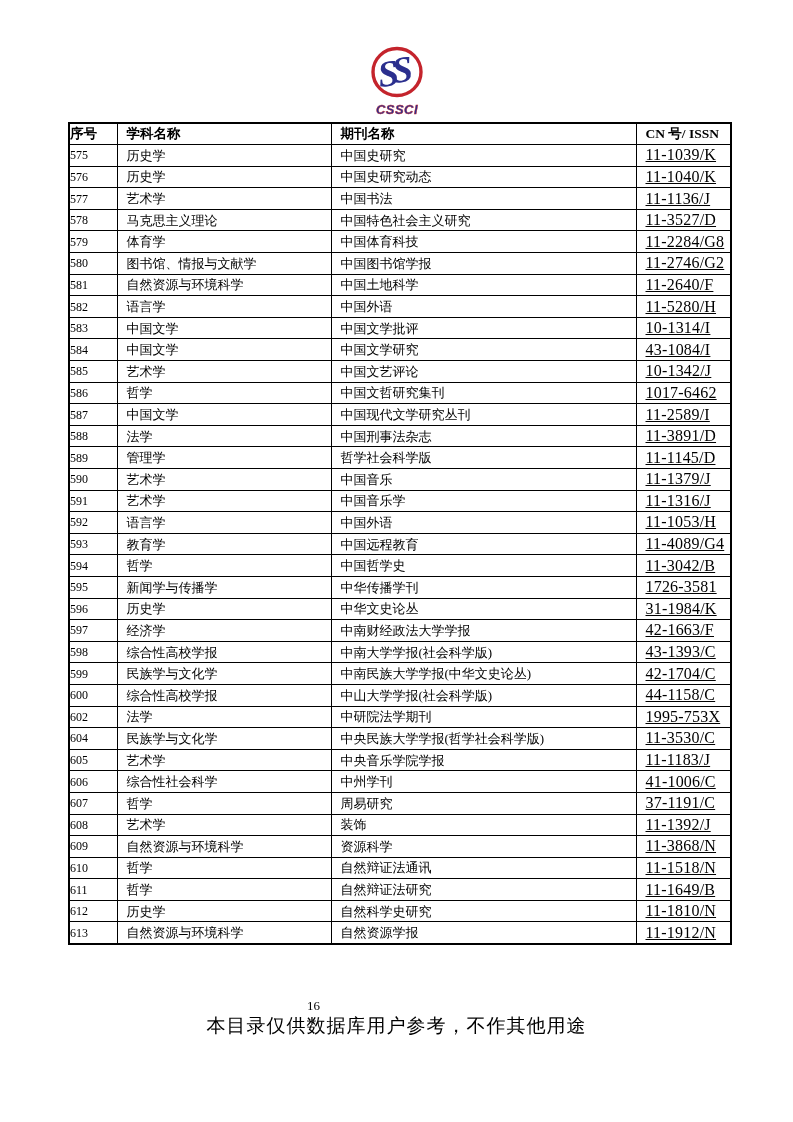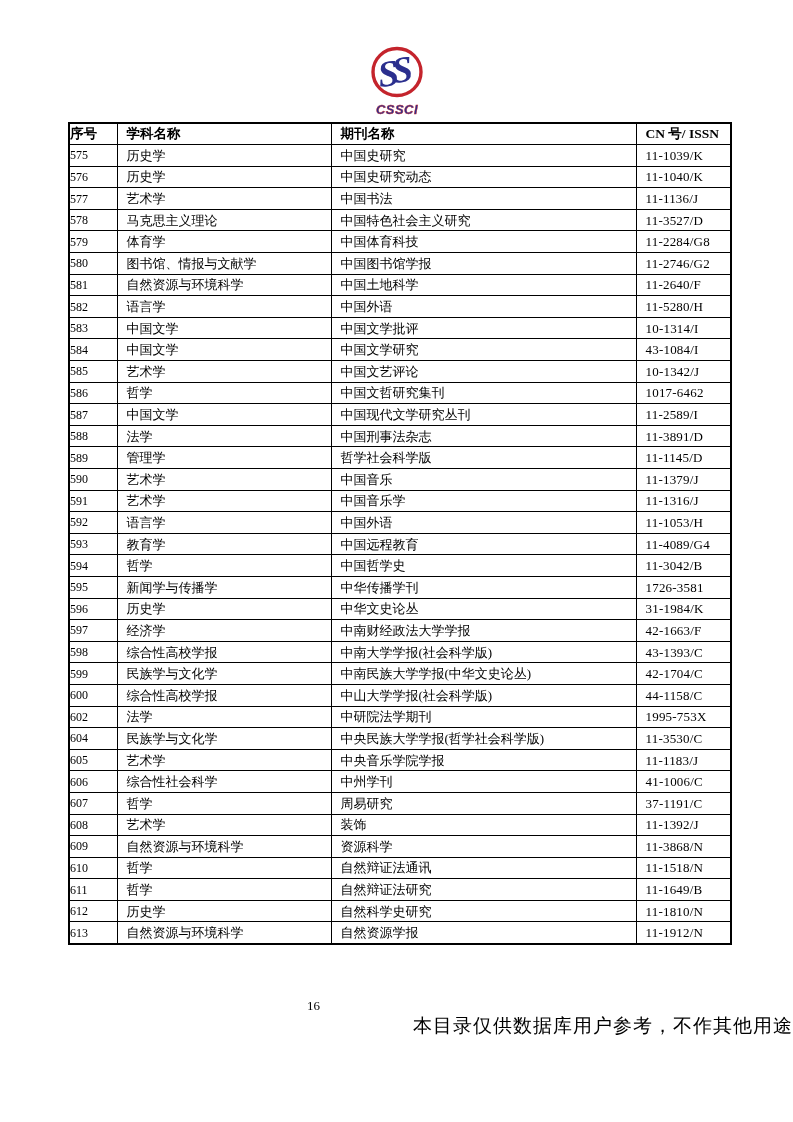--- a/index.html
+++ b/index.html
@@ -54,36 +54,36 @@
   }
   .journal-table th.c0, .journal-table td.c0 {
     text-align: left;
     padding: 0;
   }
   .journal-table col.w0 { width: 48px; }
   .journal-table col.w1 { width: 214px; }
   .journal-table col.w2 { width: 305px; }
   .journal-table col.w3 { width: 95px; }
   .journal-table td.c0 { font-size: 12px; }
-  .journal-table td.c3 { font-size: 13px; letter-spacing: 0.2px; }
+  .journal-table td.c3 { font-size: 16px; letter-spacing: 0.2px; text-decoration: underline; }
   
   .page-number {
     position: absolute;
     top: 998px;
     left: 0;
     width: 627px;
     text-align: center;
     font-size: 13px;
   }
   .footer-note {
     position: absolute;
     top: 1013px;
     left: 0;
     width: 793px;
-    text-align: right;
+    text-align: center;
     font-size: 19px;
     letter-spacing: 1px;
   }
 </style>
 </head>
 <body>
 
 <div class="page">
 
   <div class="logo-wrap">

